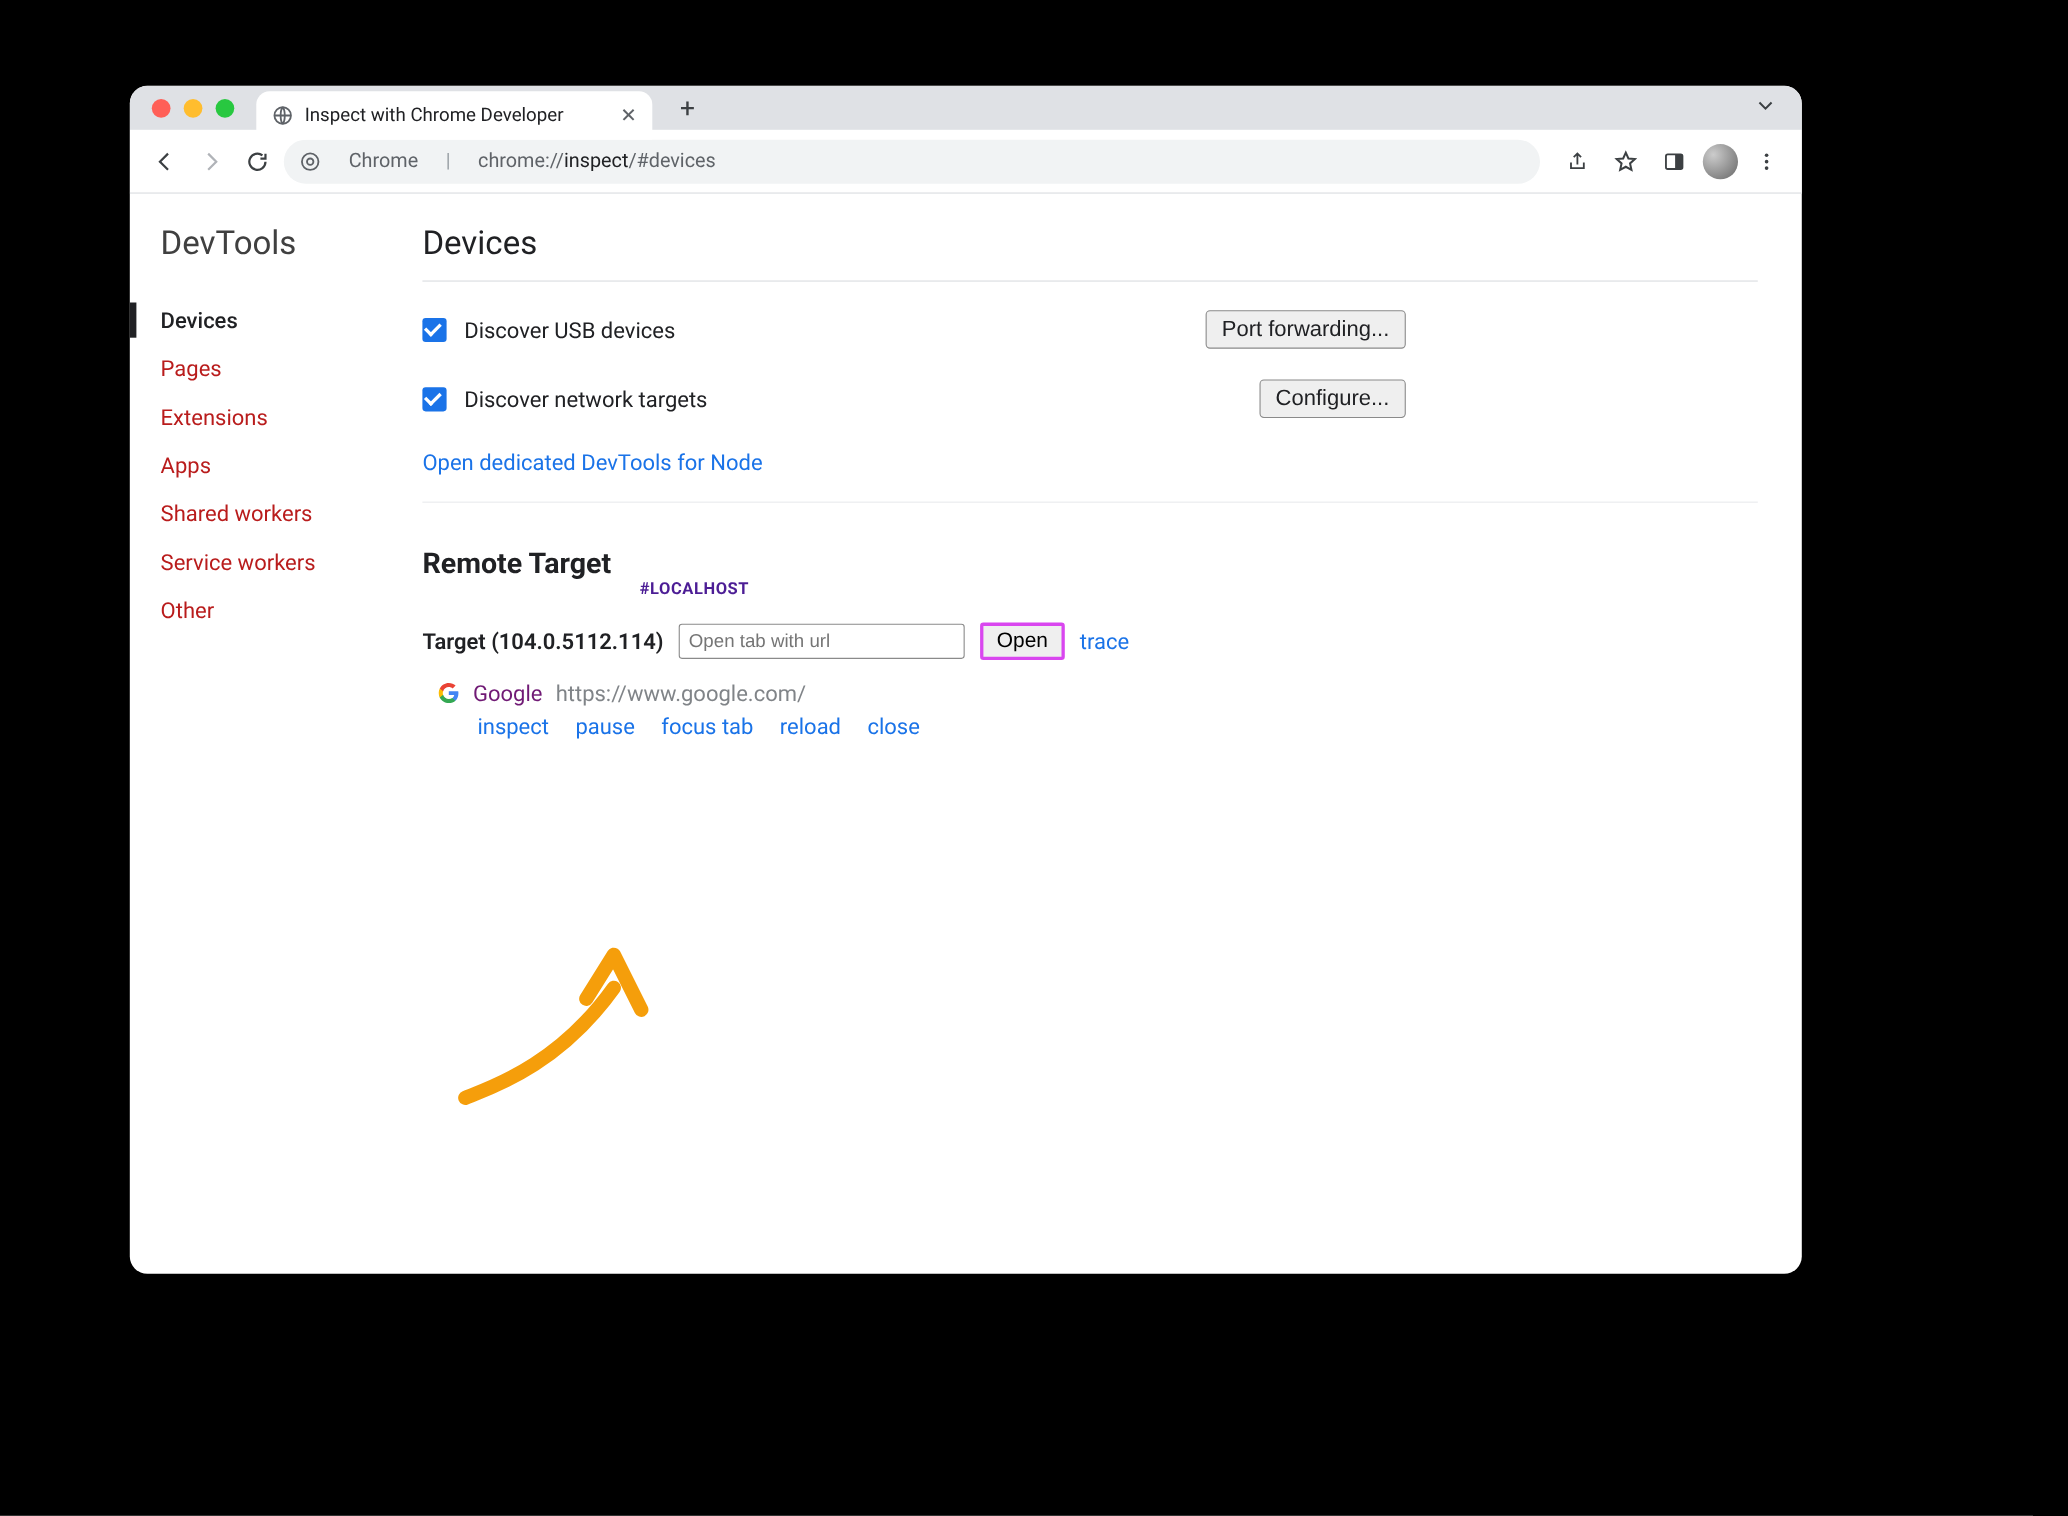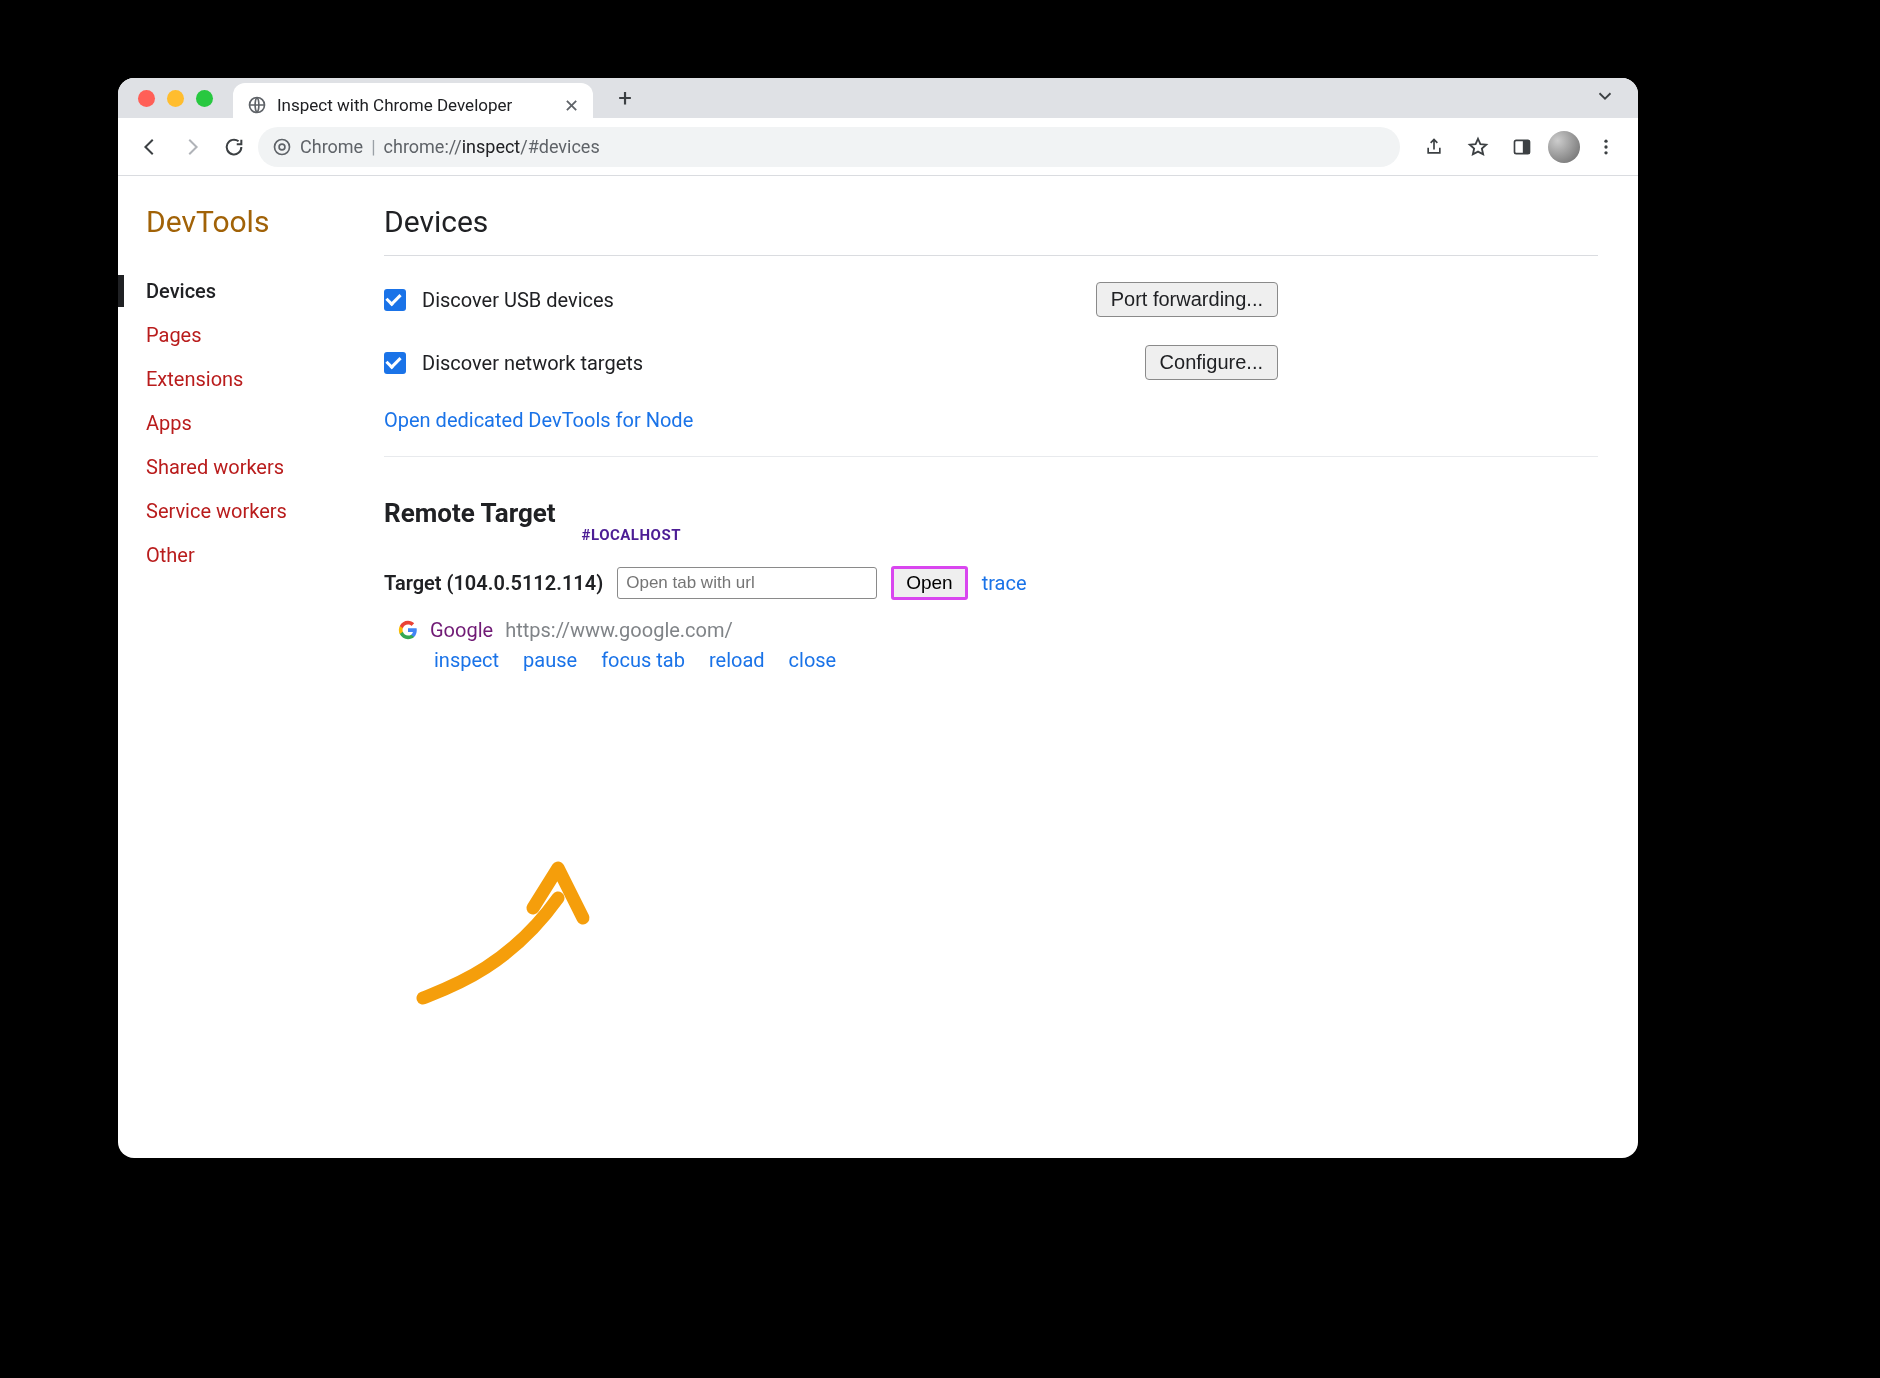--- a/index.html
+++ b/index.html
@@ -76,38 +76,38 @@
   .navbtn { width:36px; height:36px; display:flex; align-items:center; justify-content:center; color:#3c4043; border-radius:50%;}
   .navbtn.disabled { color:#b0b3b8; }
   .omnibox {
     flex:1;
     height:40px;
     background:#f1f3f4;
     border-radius:20px;
     display:flex;
     align-items:center;
     padding:0 14px;
-    gap:8px;
+    gap:25px;
     font-size:18px;
     color:#5f6368;
   }
   .omnibox .chrome-icon { width:20px; height:20px; color:#5f6368; }
   .omnibox .sep { color:#9aa0a6; }
   .omnibox .path { color:#5f6368; }
   .omnibox .path b { color:#202124; font-weight:400; }
   .tool-right { display:flex; align-items:center; gap:8px; padding-left:10px; }
   .ticon { width:36px; height:36px; display:flex; align-items:center; justify-content:center; color:#3c4043; border-radius:50%; }
   .avatar { width:32px; height:32px; border-radius:50%; background: radial-gradient(circle at 30% 30%, #ccc, #666); }
   
   .content { flex:1; display:flex; overflow:hidden; }
   .sidebar {
     width: 230px;
     padding: 28px 0 0 28px;
   }
-  .brand { font-size:30px; color:#a16207; margin-bottom:30px; font-weight:400;}
+  .brand { font-size:30px; color:#404040; margin-bottom:30px; font-weight:400;}
   .navitem {
     font-size:20px; color:#b91c1c; padding:10px 0; cursor:pointer;
   }
   .navitem.active { color:#202124; font-weight:500; position:relative;}
   .navitem.active::before {
     content:""; position:absolute; left:-28px; top:6px; bottom:6px; width:6px; background:#202124;
   }
   .main { flex:1; padding: 28px 40px 0 36px; }
   .h1 { font-size:30px; color:#202124; font-weight:400; margin-bottom:16px; }
   .hr { height:1px; background:#dadce0; margin-bottom:26px; }

